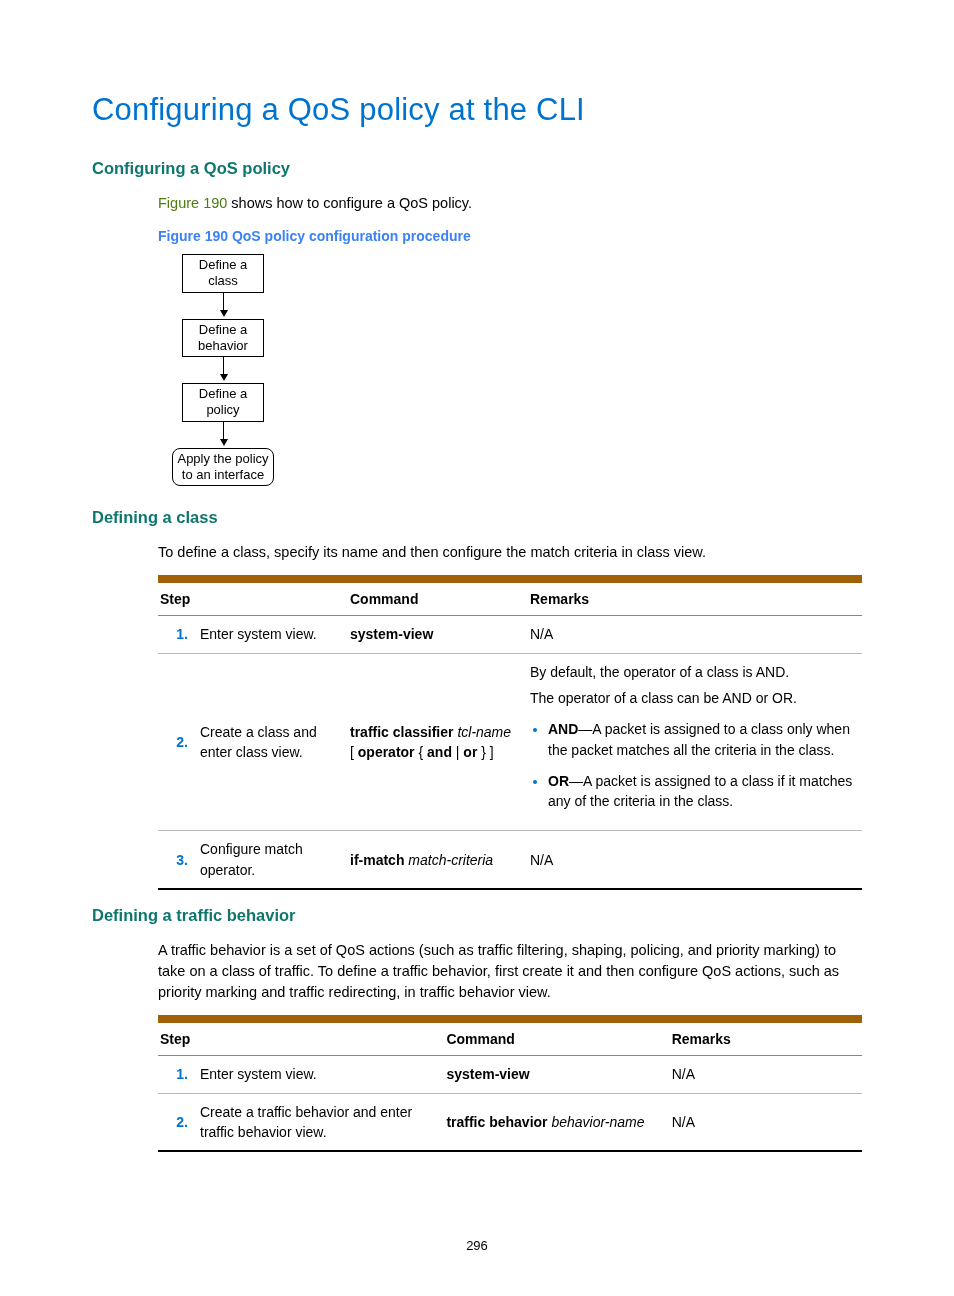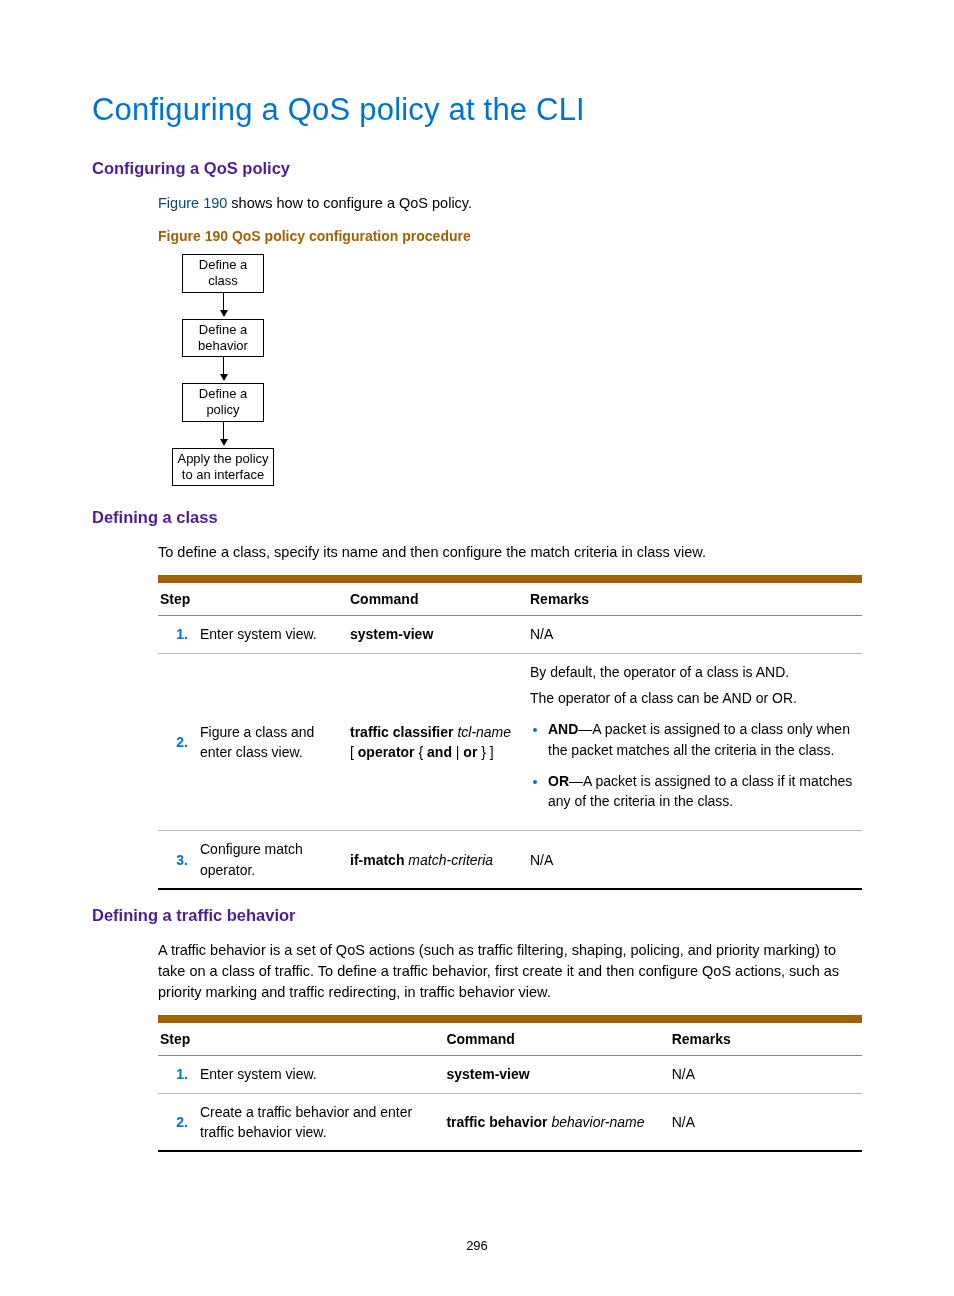--- a/index.html
+++ b/index.html
@@ -20,36 +20,36 @@
   }
   h1 {
     font-weight: 400;
     color: #0073cf;
     font-size: 31px;
     margin: 0 0 24px 0;
     letter-spacing: 0.2px;
   }
   h2 {
     font-weight: 700;
-    color: #4c1d95;
+    color: #0f766e;
     font-size: 16.5px;
     margin: 14px 0 12px 0;
   }
   .indent {
     margin-left: 66px;
   }
   p {
     margin: 8px 0;
   }
   a.figlink {
-    color: #0c4a6e;
+    color: #4d7c0f;
     text-decoration: none;
   }
   .figcaption {
-    color: #a16207;
+    color: #3b82f6;
     font-weight: 700;
     font-size: 14px;
     margin: 12px 0 8px 0;
   }
   
   .flow {
     margin: 0 0 20px 0;
     text-align: center;
     width: 130px;
     position: relative;
@@ -157,21 +157,21 @@
     <div class="flow">
       <div class="fbox"><span style="white-space:pre-line">Define a
 class</span></div>
       <div class="arrow"></div>
       <div class="fbox"><span style="white-space:pre-line">Define a
 behavior</span></div>
       <div class="arrow"></div>
       <div class="fbox"><span style="white-space:pre-line">Define a
 policy</span></div>
       <div class="arrow"></div>
-      <div class="fbox" style="padding-left:4px;padding-right:4px;"><span style="white-space:pre-line">Apply the policy
+      <div class="fbox" style="padding-left:4px;padding-right:4px;border-radius:8px;"><span style="white-space:pre-line">Apply the policy
 to an interface</span></div>
     </div>
   </div>
 
   <h2>Defining a class</h2>
   <div class="indent">
     <p>To define a class, specify its name and then configure the match criteria in class view.</p>
 
     <table>
       <colgroup>
@@ -189,21 +189,21 @@
       </thead>
       <tbody>
         <tr>
           <td class="num">1.</td>
           <td>Enter system view.</td>
           <td><span class="bold">system-view</span></td>
           <td>N/A</td>
         </tr>
         <tr>
           <td class="num">2.</td>
-          <td>Figure a class and enter class view.</td>
+          <td>Create a class and enter class view.</td>
           <td>
             <span class="bold">traffic classifier</span><span class="ital"> tcl-name</span><br>
             [ <span class="bold">operator</span> { <span class="bold">and</span> | <span class="bold">or</span> } ]
           </td>
           <td>
             <div>By default, the operator of a class is AND.</div>
             <div style="margin-top:6px">The operator of a class can be AND or OR.</div>
             <ul class="remarks">
               <li><span class="bold">AND</span><span>—A packet is assigned to a class only when the packet matches all the criteria in the class.</span></li>
               <li><span class="bold">OR</span><span>—A packet is assigned to a class if it matches any of the criteria in the class.</span></li>

